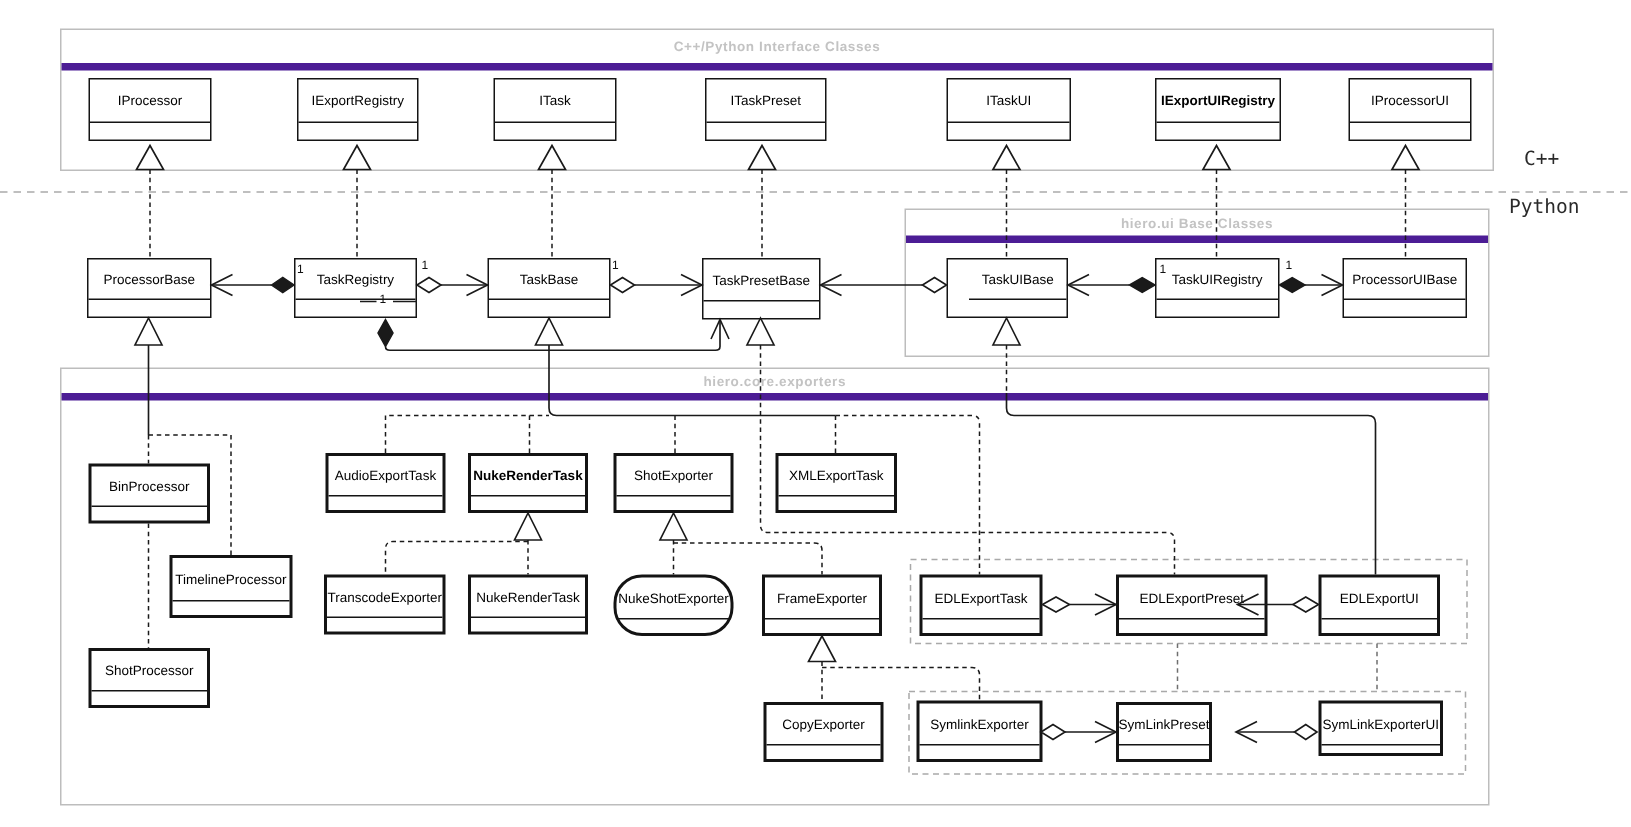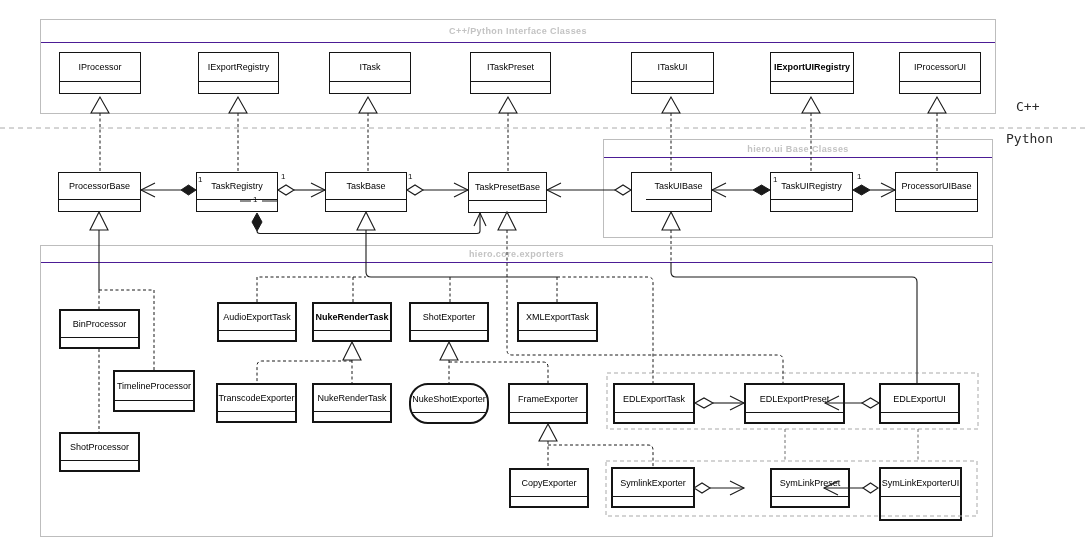--- a/index.html
+++ b/index.html
@@ -1,20 +1,20 @@
 <!DOCTYPE html>
 <html><head>
 <meta charset="utf-8">
 <style>
   html,body{margin:0;padding:0;background:#ffffff;}
   #stage{position:relative;width:1087px;height:551px;background:#fff;
          font-family:"Liberation Sans",sans-serif;overflow:hidden;}
 
   .container-frame{position:absolute;border:1px solid #bdbdbd;box-sizing:border-box;background:transparent;}
-  .container-header{position:absolute;left:0;right:0;top:0;border-bottom:1px solid #4c1d95;
+  .container-header{position:absolute;left:0;right:0;top:0;border-bottom:5px solid #4c1d95;
                     display:flex;align-items:center;justify-content:center;}
   .container-title{font-size:9px;font-weight:bold;color:#c3c3c3;letter-spacing:.4px;white-space:nowrap;}
 
   #boxes .uml-box{position:absolute;background:#fff;border:1px solid #141414;box-sizing:border-box;}
   #boxes .uml-box.tier-b{border-width:1.4px;}
   #boxes .uml-box.tier-e{border-width:2px;}
   #boxes .uml-title{display:flex;align-items:center;justify-content:center;
                     border-bottom:1px solid #141414;font-size:9px;color:#000;white-space:nowrap;}
   #boxes .uml-box.bold .uml-title{font-weight:bold;}
 
@@ -162,25 +162,25 @@
         <div class="uml-body"></div>
       </div>
       <div class="uml-box tier-e" style="left: 879px; top: 383px; width: 81px; height: 41px;">
         <div class="uml-title" style="height: 27px;">EDLExportUI</div>
         <div class="uml-body"></div>
       </div>
       <div class="uml-box tier-e" style="left: 611px; top: 467px; width: 84px; height: 41px;">
         <div class="uml-title" style="height: 27px;">SymlinkExporter</div>
         <div class="uml-body"></div>
       </div>
-      <div class="uml-box tier-e" style="left: 744px; top: 468px; width: 80px; height: 40px; margin-left: 26px;">
+      <div class="uml-box tier-e" style="left: 744px; top: 468px; width: 64px; height: 40px;">
         <div class="uml-title" style="height: 26px;">SymLinkPreset</div>
         <div class="uml-body"></div>
       </div>
-      <div class="uml-box tier-e" style="left: 879px; top: 467px; width: 83px; height: 54px;">
+      <div class="uml-box tier-e" style="left: 879px; top: 467px; width: 83px; height: 37px;">
         <div class="uml-title" style="height: 27px;">SymLinkExporterUI</div>
         <div class="uml-body"></div>
       </div>
     </div>
 
   <svg id="wires" width="1087" height="551" viewBox="0 0 1087 551">
 
     <g stroke="#aaaaaa" stroke-dasharray="5,4" fill="none">
       <path d="M0,128 H1087"></path>
     </g>

